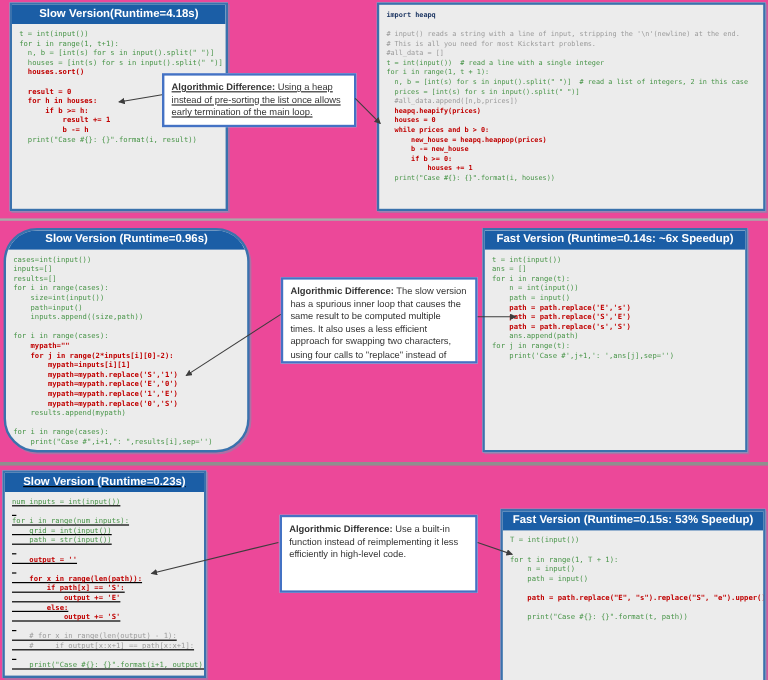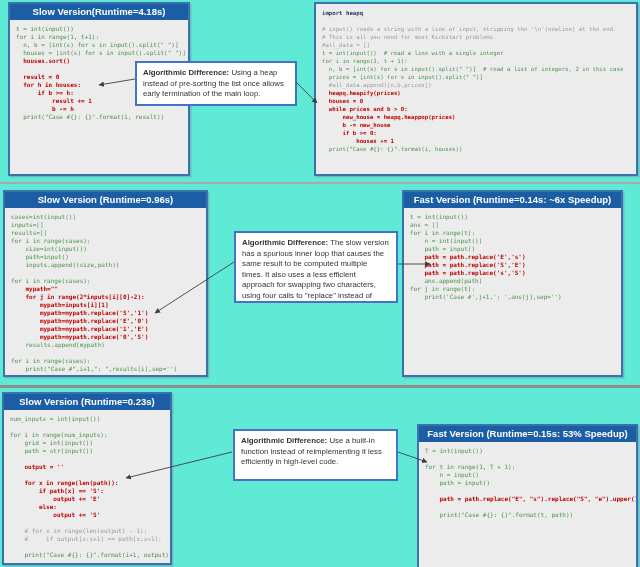--- a/index.html
+++ b/index.html
@@ -2,21 +2,21 @@
 <html style="--header-bg: #1b5ea6; --panel-border: #3a72ad; --panel-bg: #ececec; --note-border: #4472c4; --code-green: #479447; --code-red: #c00000; --code-gray: #9b9b9b; --code-navy: #1f3864; --arrow: #3d3d3d; --divider: #a9a9a9; --note-text: #333333;"><head>
 <meta charset="utf-8">
 <style>
   :root{
     --header-bg:#1b5ea6; --panel-border:#3a72ad; --panel-bg:#ececec;
     --note-border:#4472c4; --arrow:#3d3d3d; --divider:#a9a9a9;
     --code-green:#479447; --code-red:#c00000; --code-gray:#9b9b9b;
     --code-navy:#1f3864; --note-text:#333333;
   }
   html,body{margin:0;padding:0;background:#ffffff;}
-  #stage{position:relative;width:640px;height:567px;background:#5eead4;overflow:hidden;
+  #stage{position:relative;width:640px;height:567px;background:#ec4899;overflow:hidden;
          font-family:"Liberation Sans",sans-serif;}
   .panel{position:absolute;background:var(--panel-bg);border:2px solid var(--panel-border);
          box-sizing:border-box;box-shadow:1.5px 1.5px 0 rgba(125,145,175,.55);overflow:hidden;}
   .panel-header{height:16px;line-height:16px;background:var(--header-bg);color:#ffffff;
          font-size:9.5px;font-weight:bold;text-align:center;white-space:nowrap;overflow:hidden;}
   .panel-body{padding:5px 6px;font-family:"DejaVu Sans Mono",monospace;font-size:6px;line-height:8px;}
   .panel-body.small{font-size:5.7px;}
   .cl{white-space:pre;height:8px;color:#555;}
   .cl.g{color:var(--code-green);}
   .cl.r{color:var(--code-red);font-weight:bold;}
@@ -65,27 +65,27 @@
         <div class="cl r">  heapq.heapify(prices)</div>
         <div class="cl r">  houses = 0</div>
         <div class="cl r">  while prices and b &gt; 0:</div>
         <div class="cl r">      new_house = heapq.heappop(prices)</div>
         <div class="cl r">      b -= new_house</div>
         <div class="cl r">      if b &gt;= 0:</div>
         <div class="cl r">          houses += 1</div>
         <div class="cl g">  print("Case #{}: {}".format(i, houses))</div>
       </div>
   </div>
-  <div class="note" style="left:135px;top:61px;width:162px;height:45px;">
+  <div class="note" style="left:135px;top:61px;width:162px;height:45px;text-decoration:underline;">
     <span class="nb">Algorithmic Difference:</span><span> Using a heap instead of pre-sorting the list once allows early termination of the main loop.</span>
   </div>
 
   <div class="divider" style="top:182px;height:2px;"></div>
 
-  <div class="panel" style="left:3px;top:190px;width:205px;height:187px;">
+  <div class="panel" style="left:3px;top:190px;width:205px;height:187px;border-radius:28px;">
     <div class="panel-header">Slow Version (Runtime=0.96s)</div>
     <div class="panel-body">
         <div class="cl g">cases=int(input())</div>
         <div class="cl g">inputs=[]</div>
         <div class="cl g">results=[]</div>
         <div class="cl g">for i in range(cases):</div>
         <div class="cl g">    size=int(input())</div>
         <div class="cl g">    path=input()</div>
         <div class="cl g">    inputs.append((size,path))</div>
         <div class="cl">&nbsp;</div>
@@ -118,21 +118,21 @@
         <div class="cl g">for j in range(t):</div>
         <div class="cl g">    print('Case #',j+1,': ',ans[j],sep='')</div>
       </div>
   </div>
   <div class="note" style="left:234px;top:231px;width:164px;height:72px;">
     <span class="nb">Algorithmic Difference:</span><span> The slow version has a spurious inner loop that causes the same result to be computed multiple times. It also uses a less efficient approach for swapping two characters, using four calls to "replace" instead of three.</span>
   </div>
 
   <div class="divider" style="top:385px;height:2.5px;background:#8f8f8f;"></div>
 
-  <div class="panel" style="left:2px;top:392px;width:170px;height:173px;">
+  <div class="panel" style="left:2px;top:392px;width:170px;height:173px;text-decoration:underline;">
     <div class="panel-header">Slow Version (Runtime=0.23s)</div>
     <div class="panel-body">
         <div class="cl g">num_inputs = int(input())</div>
         <div class="cl">&nbsp;</div>
         <div class="cl g">for i in range(num_inputs):</div>
         <div class="cl g">    grid = int(input())</div>
         <div class="cl g">    path = str(input())</div>
         <div class="cl">&nbsp;</div>
         <div class="cl r">    output = ''</div>
         <div class="cl">&nbsp;</div>
@@ -155,21 +155,21 @@
         <div class="cl">&nbsp;</div>
         <div class="cl g">for t in range(1, T + 1):</div>
         <div class="cl g">    n = input()</div>
         <div class="cl g">    path = input()</div>
         <div class="cl">&nbsp;</div>
         <div class="cl r">    path = path.replace("E", "s").replace("S", "e").upper()</div>
         <div class="cl">&nbsp;</div>
         <div class="cl g">    print("Case #{}: {}".format(t, path))</div>
       </div>
   </div>
-  <div class="note" style="left:233px;top:429px;width:165px;height:52px;">
+  <div class="note" style="left:233px;top:429px;width:165px;height:65px;">
     <span class="nb">Algorithmic Difference:</span><span> Use a built-in function instead of reimplementing it less efficiently in high-level code.</span>
   </div>
 
   <svg id="arrows" width="640" height="567" viewBox="0 0 640 567">
     <defs>
       <marker id="ah" markerWidth="8" markerHeight="8" refX="5.5" refY="3" orient="auto">
         <path d="M0,0 L6,3 L0,6 z" fill="#3d3d3d" style="fill:var(--arrow)"></path>
       </marker>
     </defs>
     <line x1="135" y1="79" x2="99" y2="85" stroke="#3d3d3d" style="stroke:var(--arrow)" stroke-width="0.9" marker-end="url(#ah)"></line>

